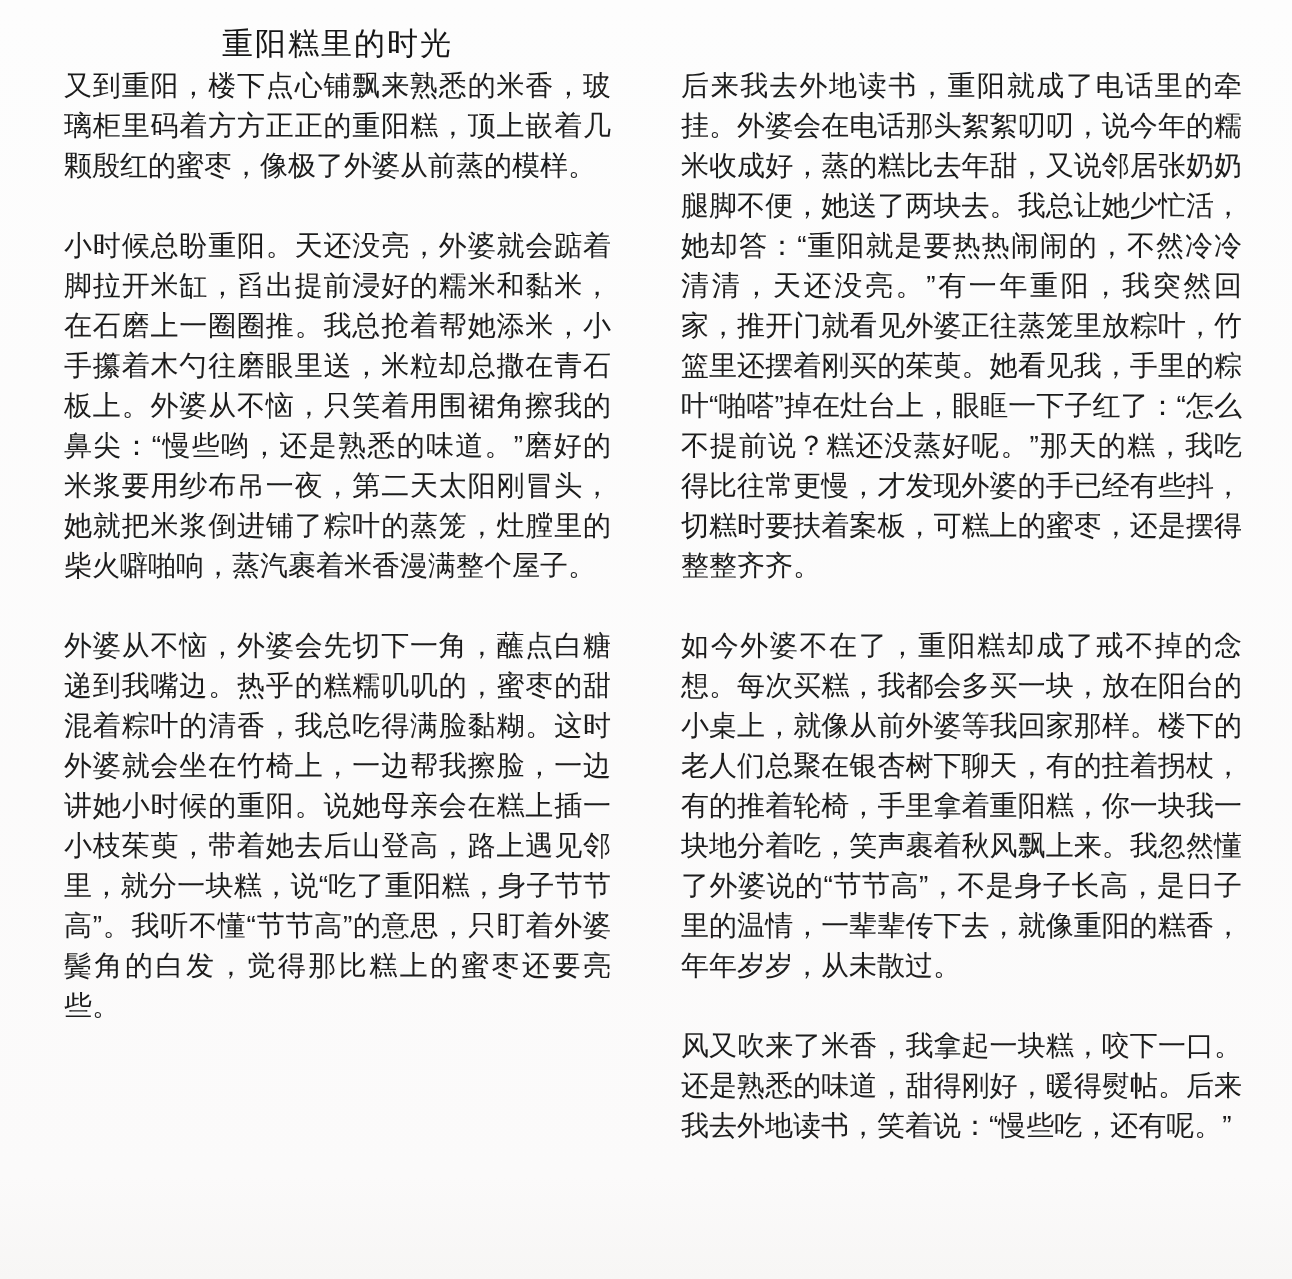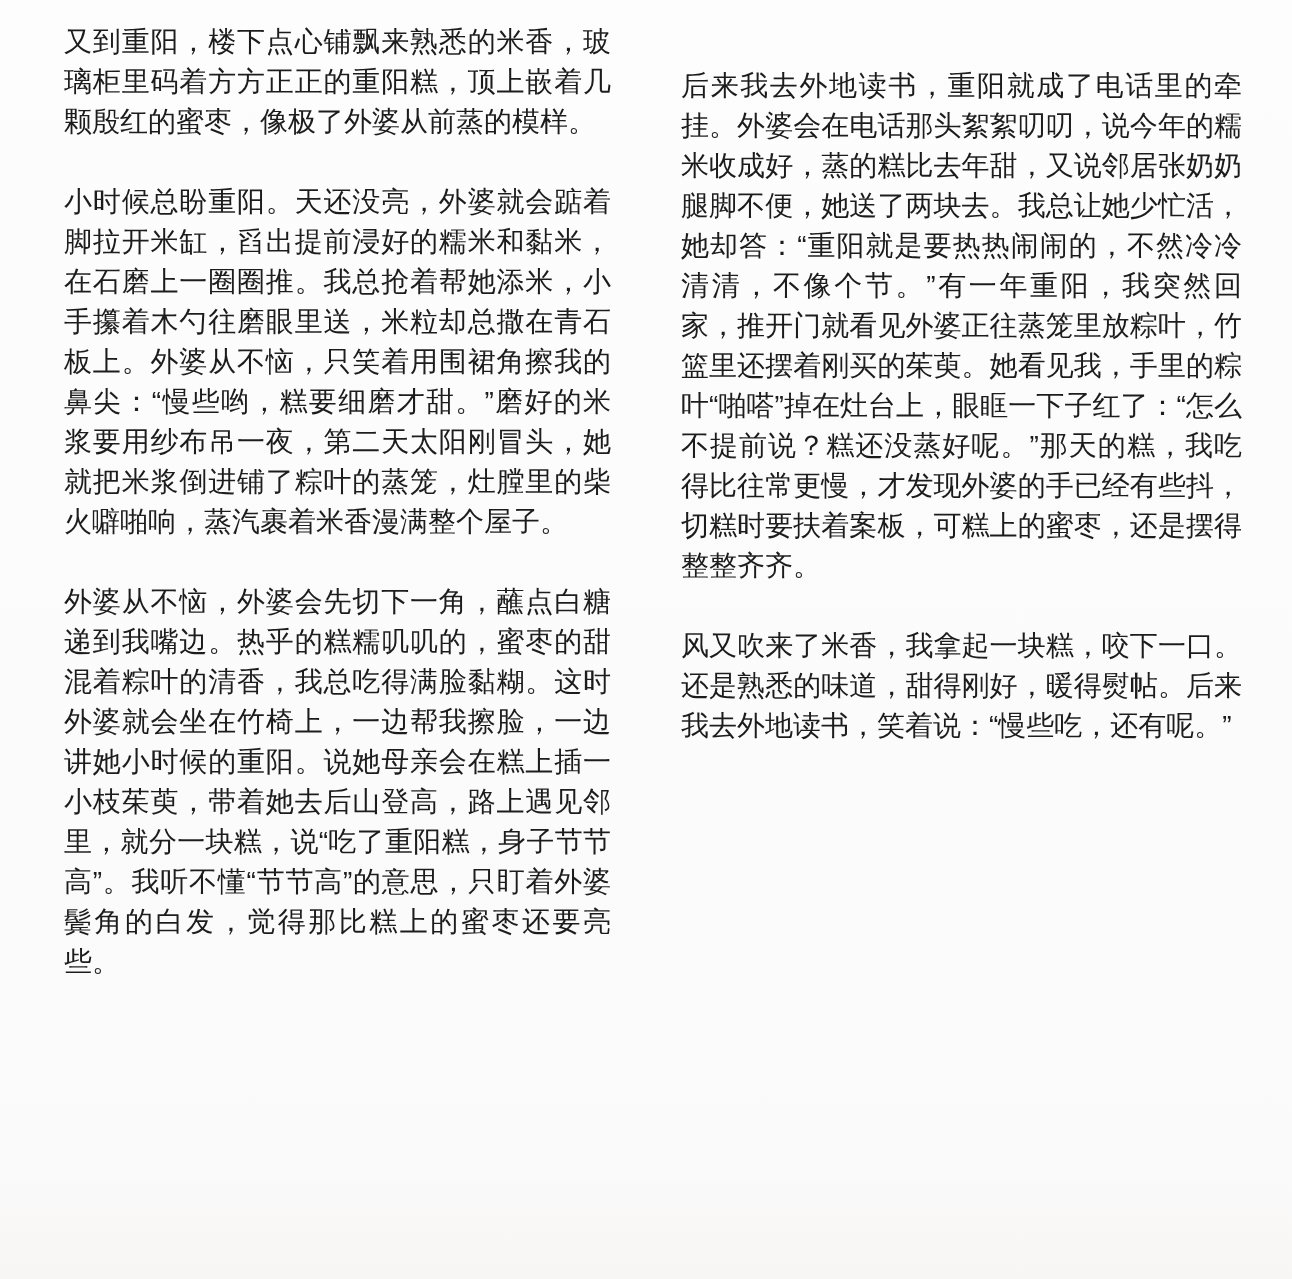--- a/index.html
+++ b/index.html
@@ -50,21 +50,23 @@
     letter-spacing: 0;
     color: #1c1c1c;
     word-break: break-all;
   }
 </style>
 </head>
 <body>
 
 <div class="page">
   <div class="column left">
+    <h1 class="essay-title">重阳糕里的时光</h1>
     <p class="para">又到重阳，楼下点心铺飘来熟悉的米香，玻璃柜里码着方方正正的重阳糕，顶上嵌着几颗殷红的蜜枣，像极了外婆从前蒸的模样。</p>
-    <p class="para">小时候总盼重阳。天还没亮，外婆就会踮着脚拉开米缸，舀出提前浸好的糯米和黏米，在石磨上一圈圈推。我总抢着帮她添米，小手攥着木勺往磨眼里送，米粒却总撒在青石板上。外婆从不恼，只笑着用围裙角擦我的鼻尖：“慢些哟，糕要细磨才甜。”磨好的米浆要用纱布吊一夜，第二天太阳刚冒头，她就把米浆倒进铺了粽叶的蒸笼，灶膛里的柴火噼啪响，蒸汽裹着米香漫满整个屋子。</p>
+    <p class="para">小时候总盼重阳。天还没亮，外婆就会踮着脚拉开米缸，舀出提前浸好的糯米和黏米，在石磨上一圈圈推。我总抢着帮她添米，小手攥着木勺往磨眼里送，米粒却总撒在青石板上。外婆从不恼，只笑着用围裙角擦我的鼻尖：“慢些哟，还是熟悉的味道。”磨好的米浆要用纱布吊一夜，第二天太阳刚冒头，她就把米浆倒进铺了粽叶的蒸笼，灶膛里的柴火噼啪响，蒸汽裹着米香漫满整个屋子。</p>
     <p class="para">外婆从不恼，外婆会先切下一角，蘸点白糖递到我嘴边。热乎的糕糯叽叽的，蜜枣的甜混着粽叶的清香，我总吃得满脸黏糊。这时外婆就会坐在竹椅上，一边帮我擦脸，一边讲她小时候的重阳。说她母亲会在糕上插一小枝茱萸，带着她去后山登高，路上遇见邻里，就分一块糕，说“吃了重阳糕，身子节节高”。我听不懂“节节高”的意思，只盯着外婆鬓角的白发，觉得那比糕上的蜜枣还要亮些。</p>
   </div>
   <div class="column right">
-    <p class="para">后来我去外地读书，重阳就成了电话里的牵挂。外婆会在电话那头絮絮叨叨，说今年的糯米收成好，蒸的糕比去年甜，又说邻居张奶奶腿脚不便，她送了两块去。我总让她少忙活，她却答：“重阳就是要热热闹闹的，不然冷冷清清，不像个节。”有一年重阳，我突然回家，推开门就看见外婆正往蒸笼里放粽叶，竹篮里还摆着刚买的茱萸。她看见我，手里的粽叶“啪嗒”掉在灶台上，眼眶一下子红了：“怎么不提前说？糕还没蒸好呢。”那天的糕，我吃得比往常更慢，才发现外婆的手已经有些抖，切糕时要扶着案板，可糕上的蜜枣，还是摆得整整齐齐。</p>
+    <p class="para">后来我去外地读书，重阳就成了电话里的牵挂。外婆会在电话那头絮絮叨叨，说今年的糯米收成好，蒸的糕比去年甜，又说邻居张奶奶腿脚不便，她送了两块去。我总让她少忙活，她却答：“重阳就是要热热闹闹的，不然冷冷清清，天还没亮。”有一年重阳，我突然回家，推开门就看见外婆正往蒸笼里放粽叶，竹篮里还摆着刚买的茱萸。她看见我，手里的粽叶“啪嗒”掉在灶台上，眼眶一下子红了：“怎么不提前说？糕还没蒸好呢。”那天的糕，我吃得比往常更慢，才发现外婆的手已经有些抖，切糕时要扶着案板，可糕上的蜜枣，还是摆得整整齐齐。</p>
+    <p class="para">如今外婆不在了，重阳糕却成了戒不掉的念想。每次买糕，我都会多买一块，放在阳台的小桌上，就像从前外婆等我回家那样。楼下的老人们总聚在银杏树下聊天，有的拄着拐杖，有的推着轮椅，手里拿着重阳糕，你一块我一块地分着吃，笑声裹着秋风飘上来。我忽然懂了外婆说的“节节高”，不是身子长高，是日子里的温情，一辈辈传下去，就像重阳的糕香，年年岁岁，从未散过。</p>
     <p class="para">风又吹来了米香，我拿起一块糕，咬下一口。还是熟悉的味道，甜得刚好，暖得熨帖。后来我去外地读书，笑着说：“慢些吃，还有呢。”</p>
   </div>
 </div>
 
 </body></html>

